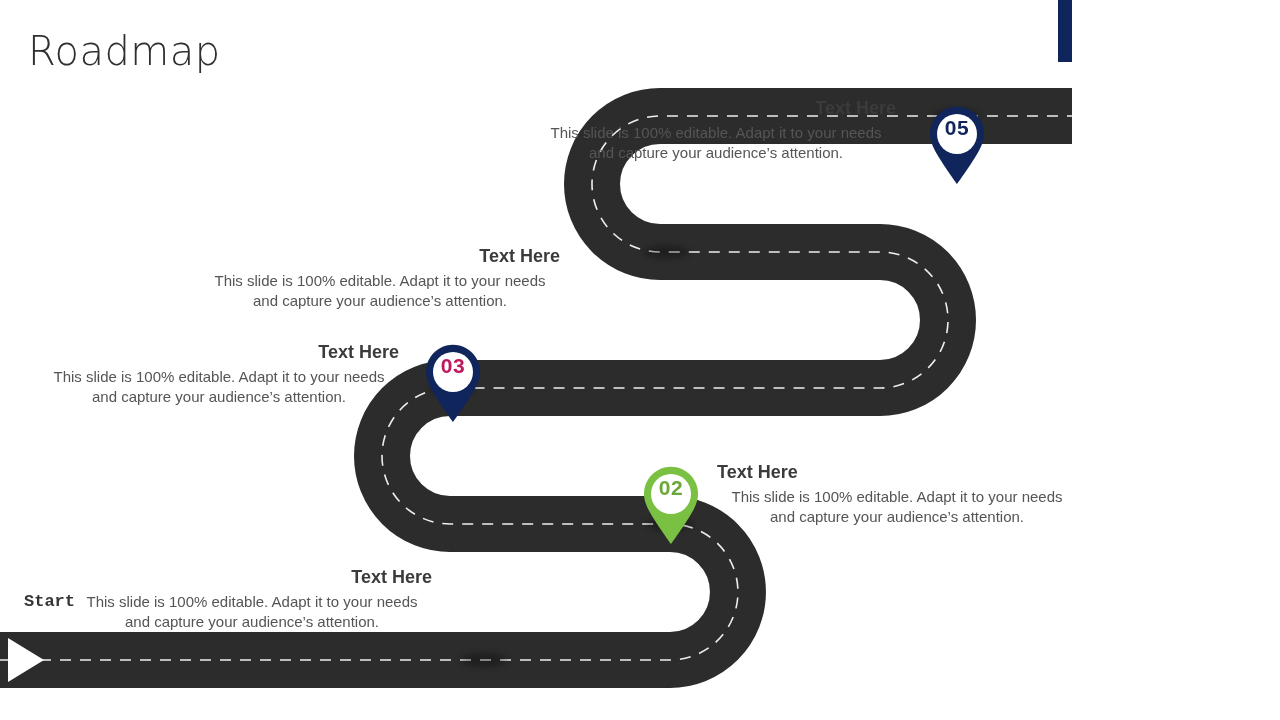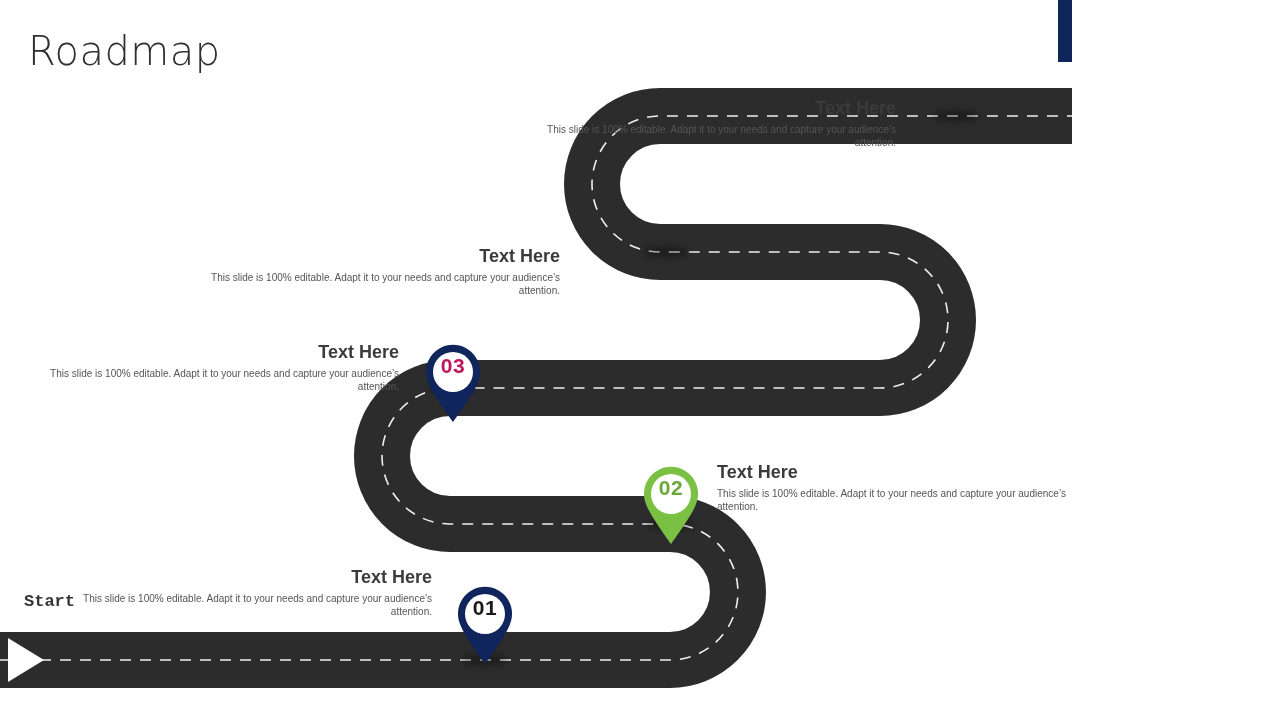--- a/index.html
+++ b/index.html
@@ -93,23 +93,24 @@
     width: 360px;
   }
   .text-block .tb-title {
     font-size: 18px;
     font-weight: bold;
     color: #3b3b3b;
     margin-bottom: 3px;
     line-height: 1.25;
   }
   .text-block .tb-body {
-    font-size: 10px;
+    font-size: 15px;
     color: #555555;
     line-height: 1.38;
+    text-align: center;
   }
   .align-right { text-align: right; }
   .align-left  { text-align: left; }
 
   
   #page-badge {
     position: absolute;
     left: 1236px;
     top: 684px;
     width: 28px;
@@ -166,20 +167,27 @@
     <ellipse cx="484" cy="660" rx="23" ry="6.5" fill="#000000" opacity="0.30" filter="url(#pinShadowBlur)"></ellipse>
     <ellipse cx="670" cy="524" rx="23" ry="6.5" fill="#000000" opacity="0.30" filter="url(#pinShadowBlur)"></ellipse>
     <ellipse cx="452" cy="388" rx="23" ry="6.5" fill="#000000" opacity="0.30" filter="url(#pinShadowBlur)"></ellipse>
     <ellipse cx="666" cy="252" rx="23" ry="6.5" fill="#000000" opacity="0.30" filter="url(#pinShadowBlur)"></ellipse>
     <ellipse cx="956" cy="116" rx="23" ry="6.5" fill="#000000" opacity="0.30" filter="url(#pinShadowBlur)"></ellipse>
   </svg>
 
   <div id="start-label" class="endpoint-label">Start</div>
   <div id="end-label" class="endpoint-label">End</div>
 
+  <div class="pin" style="left:921px; top:94px;">
+    <svg class="pin-svg" viewBox="0 0 72 92" xmlns="http://www.w3.org/2000/svg">
+      <path d="M 36 90 C 36 90 14 60 11 50 A 27 27 0 1 1 61 50 C 58 60 36 90 36 90 Z" fill="#10255c"></path>
+      <circle cx="36" cy="40" r="20" fill="#ffffff"></circle>
+    </svg>
+    <div class="pin-number" style="color:#10255c;">05</div>
+  </div>
   <div class="text-block align-right" style="left:536px; top:97px;">
     <div class="tb-title">Text Here</div>
     <div class="tb-body">This slide is 100% editable. Adapt it to your needs and capture your audience’s attention.</div>
   </div>
 
   <div class="text-block align-right" style="left:200px; top:245px;">
     <div class="tb-title">Text Here</div>
     <div class="tb-body">This slide is 100% editable. Adapt it to your needs and capture your audience’s attention.</div>
   </div>
 
@@ -200,27 +208,20 @@
       <path d="M 36 90 C 36 90 14 60 11 50 A 27 27 0 1 1 61 50 C 58 60 36 90 36 90 Z" fill="#7ac143"></path>
       <circle cx="36" cy="40" r="20" fill="#ffffff"></circle>
     </svg>
     <div class="pin-number" style="color:#6aa83a;">02</div>
   </div>
   <div class="text-block align-left" style="left:717px; top:461px;">
     <div class="tb-title">Text Here</div>
     <div class="tb-body">This slide is 100% editable. Adapt it to your needs and capture your audience’s attention.</div>
   </div>
 
-  <div class="pin" style="left:449px; top:574px;">
-    <svg class="pin-svg" viewBox="0 0 72 92" xmlns="http://www.w3.org/2000/svg">
-      <path d="M 36 90 C 36 90 14 60 11 50 A 27 27 0 1 1 61 50 C 58 60 36 90 36 90 Z" fill="#10255c"></path>
-      <circle cx="36" cy="40" r="20" fill="#ffffff"></circle>
-    </svg>
-    <div class="pin-number" style="color:#1b1b1b;">01</div>
-  </div>
   <div class="text-block align-right" style="left:72px; top:566px;">
     <div class="tb-title">Text Here</div>
     <div class="tb-body">This slide is 100% editable. Adapt it to your needs and capture your audience’s attention.</div>
   </div>
 
   <div id="page-badge">40</div>
 
 </div>
 
 </body></html>

